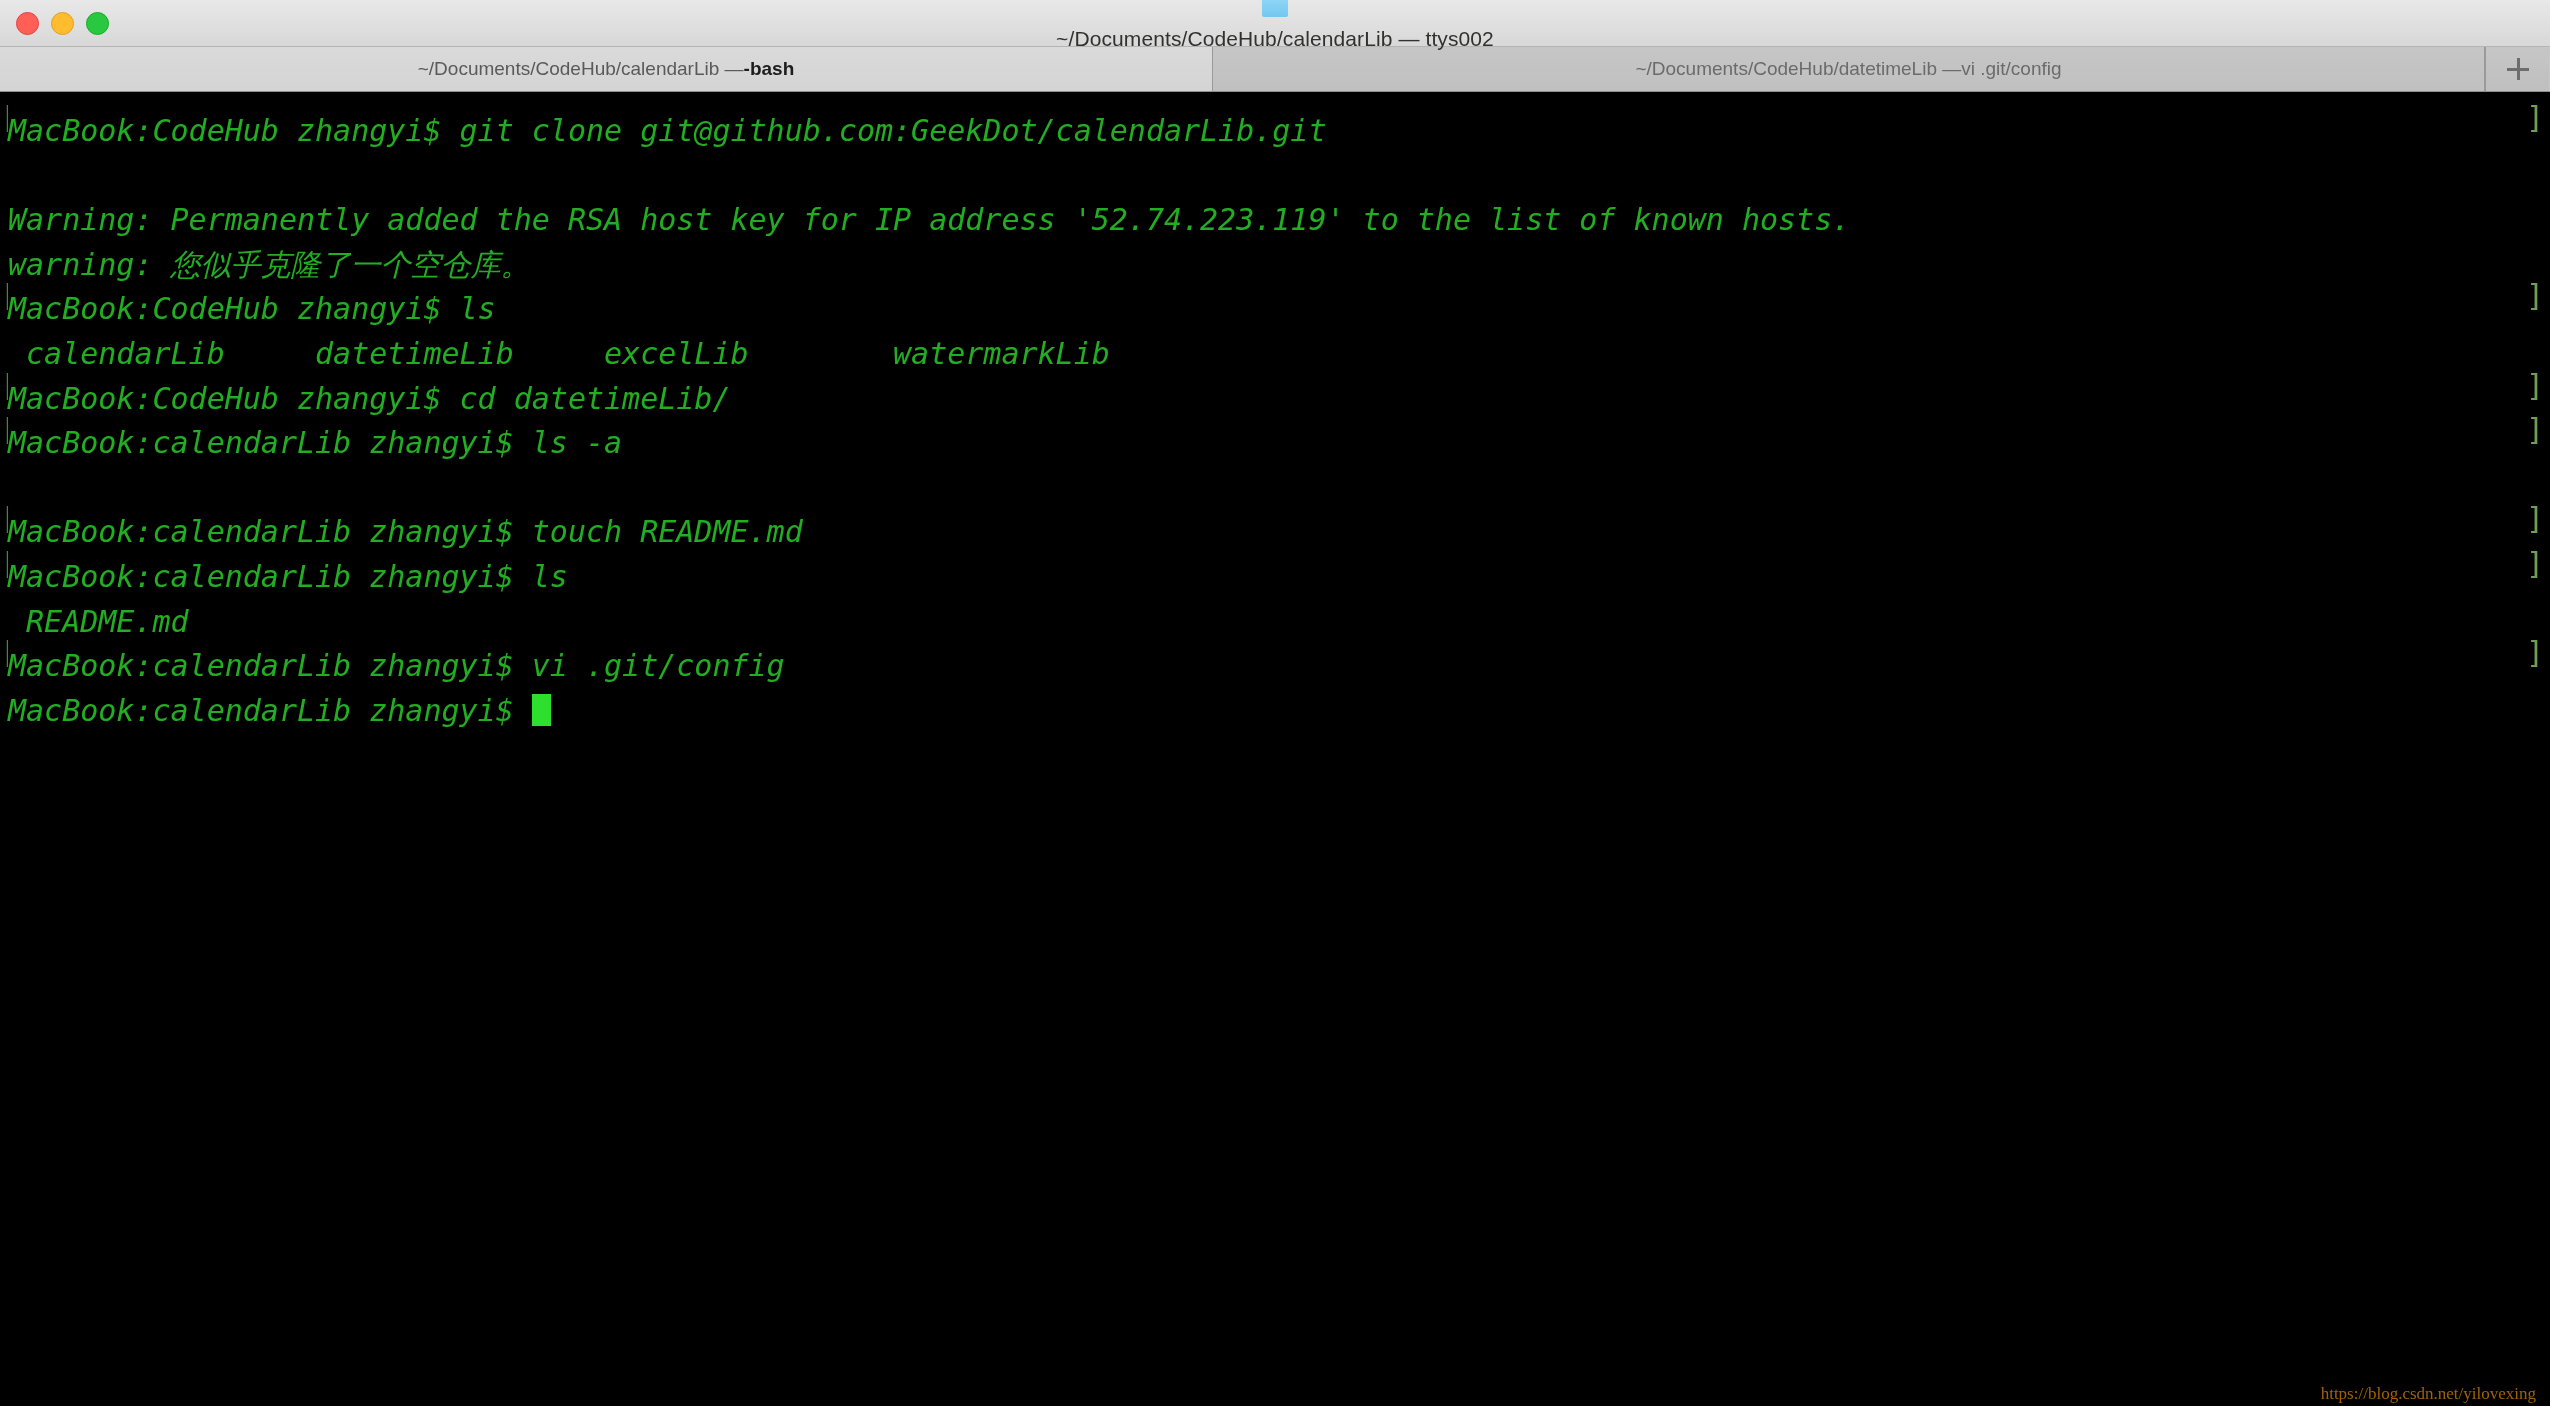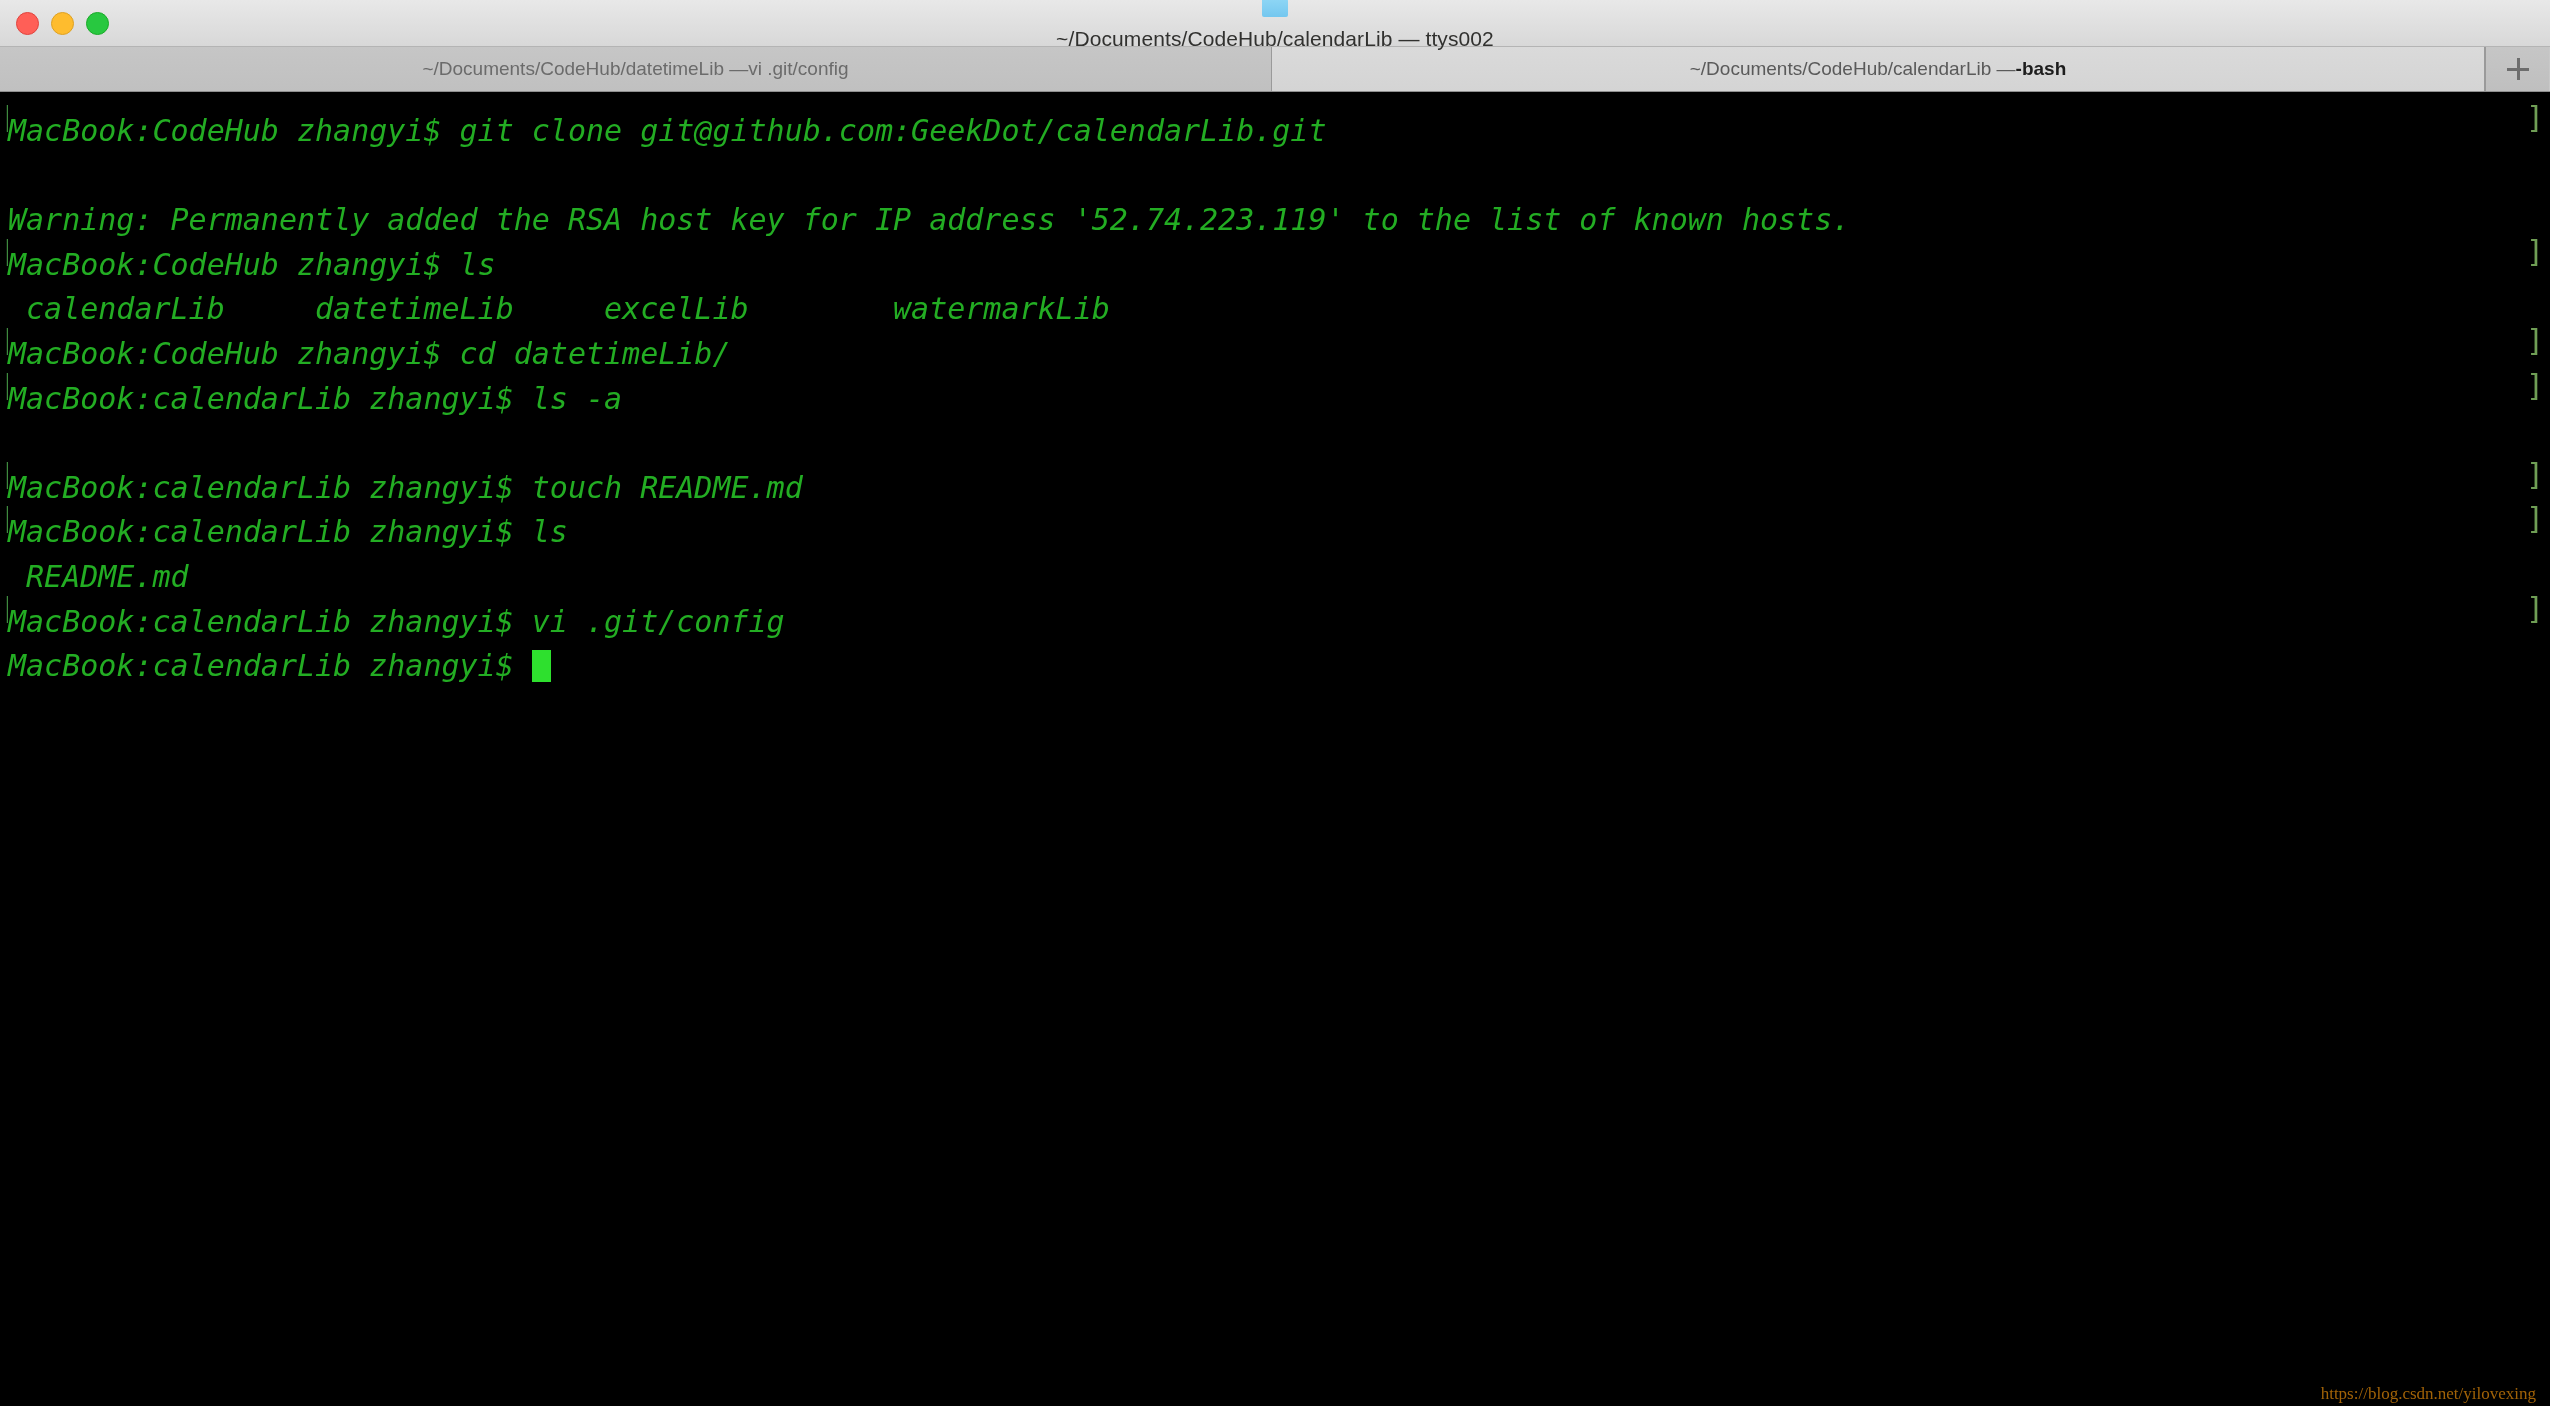--- a/index.html
+++ b/index.html
@@ -225,38 +225,39 @@
     <div class="title-center">
       <span class="folder-icon">
         <span class="tab"></span>
           <span class="body"></span>
       </span>
       <span class="window-title">~/Documents/CodeHub/calendarLib — ttys002</span>
     </div>
   </div>
 
   <div class="tabbar">
+    <div class="tab active">
+      <span class="tab-path">~/Documents/CodeHub/calendarLib — </span>
+        <span class="tab-proc">-bash</span>
+    </div>
     <div class="tab inactive">
       <span class="tab-path">~/Documents/CodeHub/datetimeLib — </span>
         <span class="tab-proc">vi .git/config</span>
-    </div>
-    <div class="tab active">
-      <span class="tab-path">~/Documents/CodeHub/calendarLib — </span>
-        <span class="tab-proc">-bash</span>
     </div>
     <div class="newtab">
       <span class="plus-icon"></span>
     </div>
   </div>
 
   <div class="terminal">
     <div class="term-lines" id="term-lines">
         <div class="term-line"><span class="lead">[</span><span class="term-text">MacBook:CodeHub zhangyi$ git clone git@github.com:GeekDot/calendarLib.git</span><span class="mark-right">]</span></div>
         <div class="term-line"><span class="lead empty"> </span></div>
         <div class="term-line"><span class="lead empty"> </span><span class="term-text">Warning: Permanently added the RSA host key for IP address '52.74.223.119' to the list of known hosts.</span></div>
+        <div class="term-line"><span class="lead empty"> </span><span class="term-text">warning: 您似乎克隆了一个空仓库。</span></div>
         <div class="term-line"><span class="lead">[</span><span class="term-text">MacBook:CodeHub zhangyi$ ls</span><span class="mark-right">]</span></div>
         <div class="term-line"><span class="lead empty"> </span><span class="term-text"> calendarLib     datetimeLib     excelLib        watermarkLib</span></div>
         <div class="term-line"><span class="lead">[</span><span class="term-text">MacBook:CodeHub zhangyi$ cd datetimeLib/</span><span class="mark-right">]</span></div>
         <div class="term-line"><span class="lead">[</span><span class="term-text">MacBook:calendarLib zhangyi$ ls -a</span><span class="mark-right">]</span></div>
         <div class="term-line"><span class="lead empty"> </span></div>
         <div class="term-line"><span class="lead">[</span><span class="term-text">MacBook:calendarLib zhangyi$ touch README.md</span><span class="mark-right">]</span></div>
         <div class="term-line"><span class="lead">[</span><span class="term-text">MacBook:calendarLib zhangyi$ ls</span><span class="mark-right">]</span></div>
         <div class="term-line"><span class="lead empty"> </span><span class="term-text"> README.md</span></div>
         <div class="term-line"><span class="lead">[</span><span class="term-text">MacBook:calendarLib zhangyi$ vi .git/config</span><span class="mark-right">]</span></div>
         <div class="term-line"><span class="lead empty"> </span><span class="term-text">MacBook:calendarLib zhangyi$ </span><span class="cursor-block"></span></div>

